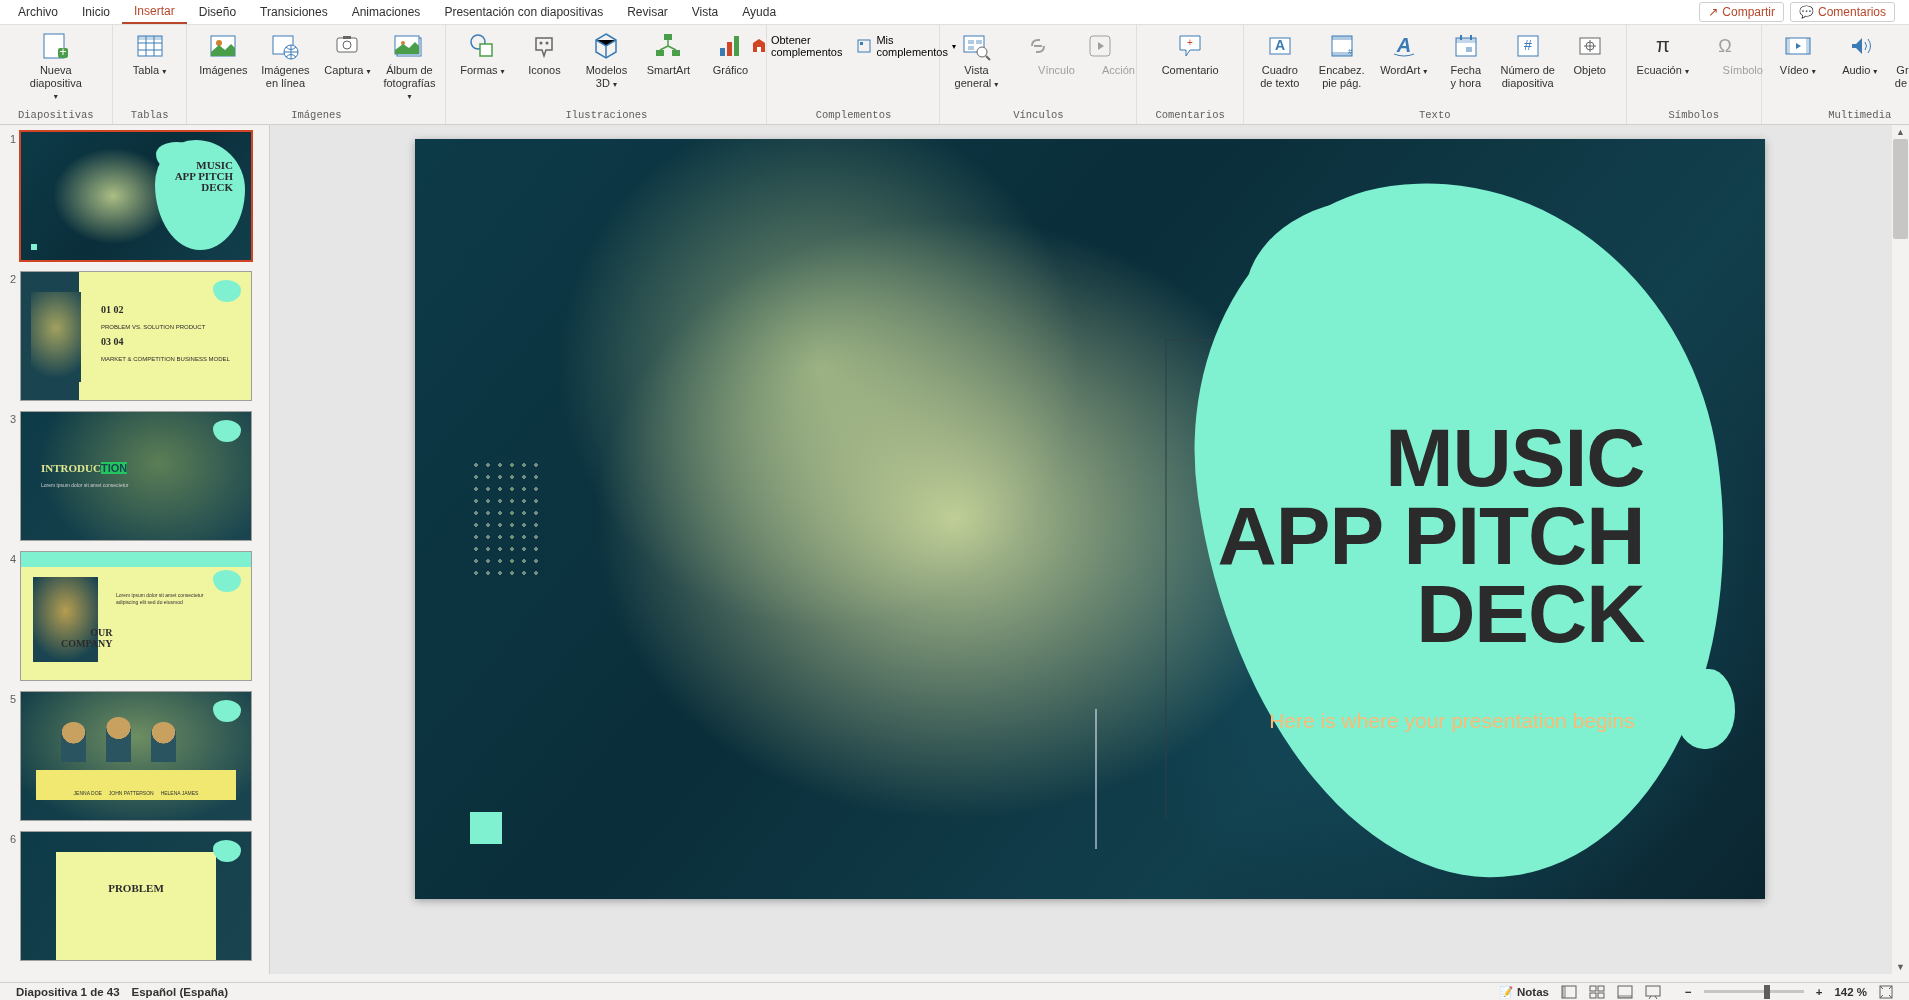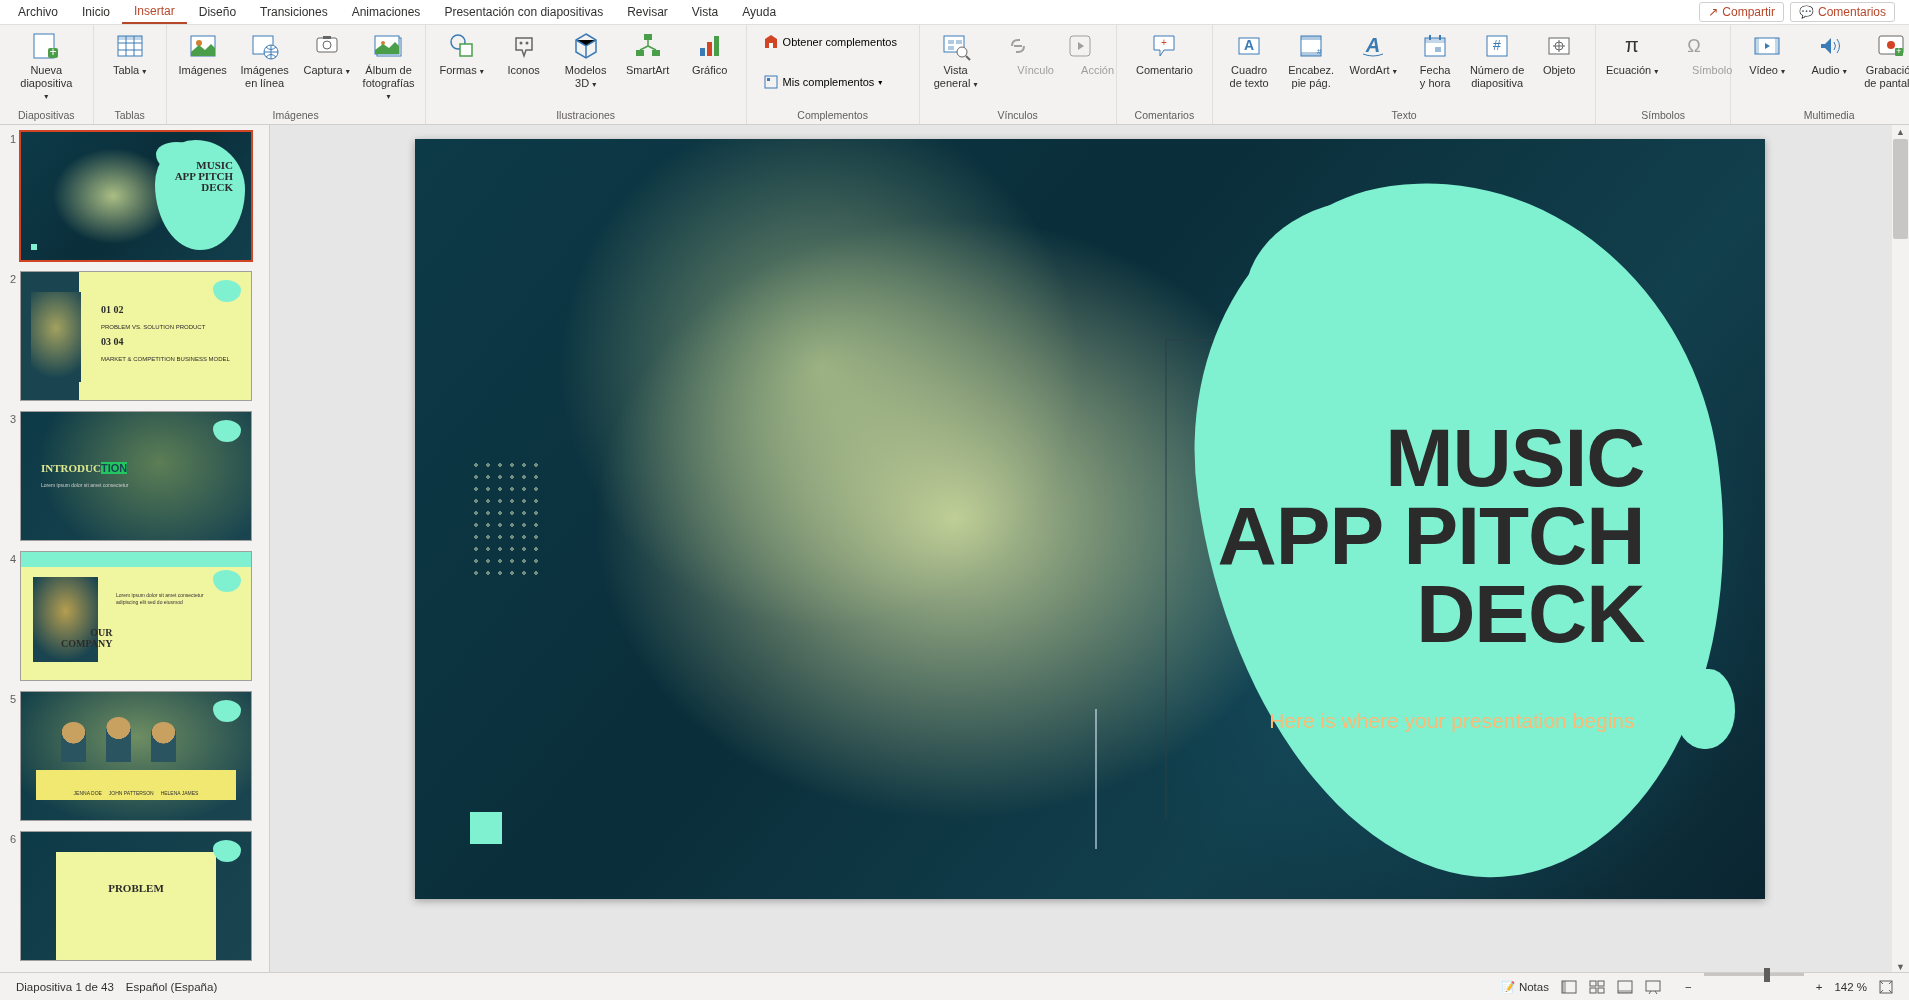--- a/index.html
+++ b/index.html
@@ -9,44 +9,44 @@
 .tabs { height: 25px; display: flex; align-items: center; padding: 0 6px; background: #fff; border-bottom: 1px solid #e1dfdd; }
 .tab { font-size: 12px; color: #323130; padding: 4px 12px; cursor: pointer; }
 .tab.active { color: #b7472a; border-bottom: 2px solid #b7472a; }
 .top-actions { margin-left: auto; display: flex; gap: 6px; padding-right: 8px; }
 .top-btn { font-size: 12px; padding: 2px 8px; border: 1px solid #d0cece; background: #fff; border-radius: 3px; cursor: pointer; color: #b7472a; display: flex; align-items: center; gap: 4px; }
 
 
 .ribbon { height: 100px; background: #f3f2f1; display: flex; border-bottom: 1px solid #d0cece; }
 .group { display: flex; flex-direction: column; align-items: center; padding: 2px 6px 0; border-right: 1px solid #e1dfdd; }
 .group-items { display: flex; gap: 2px; flex: 1; align-items: flex-start; }
-.group-label { font-size: 10.5px; color: #605e5c; padding: 2px 12px 3px; }
+.group-label { font-size: 10.5px; color: #605e5c; padding: 2px 12px 3px; font-family: Liberation Mono, monospace; }
 .btn-lg { display: flex; flex-direction: column; align-items: center; width: 60px; padding: 3px 2px; cursor: pointer; border-radius: 3px; }
 .btn-lg .ic { width: 32px; height: 32px; display: flex; align-items: center; justify-content: center; }
 .btn-lg .lbl { font-size: 11px; color: #323130; text-align: center; line-height: 1.15; margin-top: 2px; }
 .btn-lg.dis .lbl { color: #a19f9d; margin-left: 36px; }
 .btn-sm { display: flex; align-items: center; font-size: 11px; padding: 3px 6px; cursor: pointer; gap: 4px; border-radius: 3px; }
-.stack { display: flex; flex-direction: column; justify-content: center; gap: 18px; }
+.stack { display: flex; flex-direction: row; justify-content: center; gap: 2px; align-items: flex-end; }
 svg { display: block; }
 
 
 .workspace { position: absolute; top: 125px; bottom: 26px; left: 0; right: 0; display: flex; background: #e6e6e6; }
 .thumbs { width: 270px; background: #f3f2f1; overflow-y: auto; padding: 6px 4px 6px 0; border-right: 1px solid #d0cece; }
 .thumb-row { display: flex; margin-bottom: 10px; }
 .thumb-num { width: 20px; text-align: right; font-size: 11px; color: #605e5c; padding-right: 4px; padding-top: 2px; }
 .thumb { width: 232px; height: 130px; border: 1px solid #a19f9d; background: #fff; position: relative; overflow: hidden; cursor: pointer; }
 .thumb.sel { outline: 2px solid #d14424; outline-offset: -1px; }
 
 .editor { flex: 1; display: flex; flex-direction: column; position: relative; background: #e6e6e6; }
 .canvas-wrap { flex: 1; display: flex; align-items: flex-start; justify-content: center; padding-top: 14px; overflow: hidden; }
 .slide { width: 1350px; height: 760px; background: #0a3d4a; position: relative; overflow: hidden; box-shadow: 0 2px 8px rgba(0,0,0,.3); }
 .notes { height: 44px; border-top: 1px solid #d0cece; background: #fff; padding: 10px 14px; font-size: 13px; color: #a19f9d; }
 
 
-.status { position: absolute; bottom: 0; left: 0; right: 0; height: 28px; background: #f3f2f1; border-top: 1px solid #d0cece; display: flex; font-size: 11.5px; color: #323130; padding: 0 10px; }
+.status { position: absolute; bottom: 0; left: 0; right: 0; height: 18px; background: #f3f2f1; border-top: 1px solid #d0cece; display: flex; align-items: center; font-size: 11.5px; color: #323130; padding: 0 10px; font-weight: bold; }
 .status .sp { flex: 1; }
 .sbtn { padding: 3px 6px; cursor: pointer; display: flex; align-items: center; gap: 3px; }
 .slider { width: 100px; height: 3px; background: #c8c6c4; position: relative; margin: 0 6px; }
 .slider::after { content: ''; position: absolute; width: 6px; height: 14px; background: #605e5c; top: -5px; left: 60%; }
 
 
 .smoke-bg { position: absolute; inset: 0; background:
   radial-gradient(600px 500px at 40% 50%, rgba(230,240,170,.8), transparent 60%),
   radial-gradient(400px 400px at 30% 30%, rgba(200,220,150,.6), transparent 65%),
   radial-gradient(500px 500px at 75% 60%, rgba(20,80,100,.9), transparent 70%),

